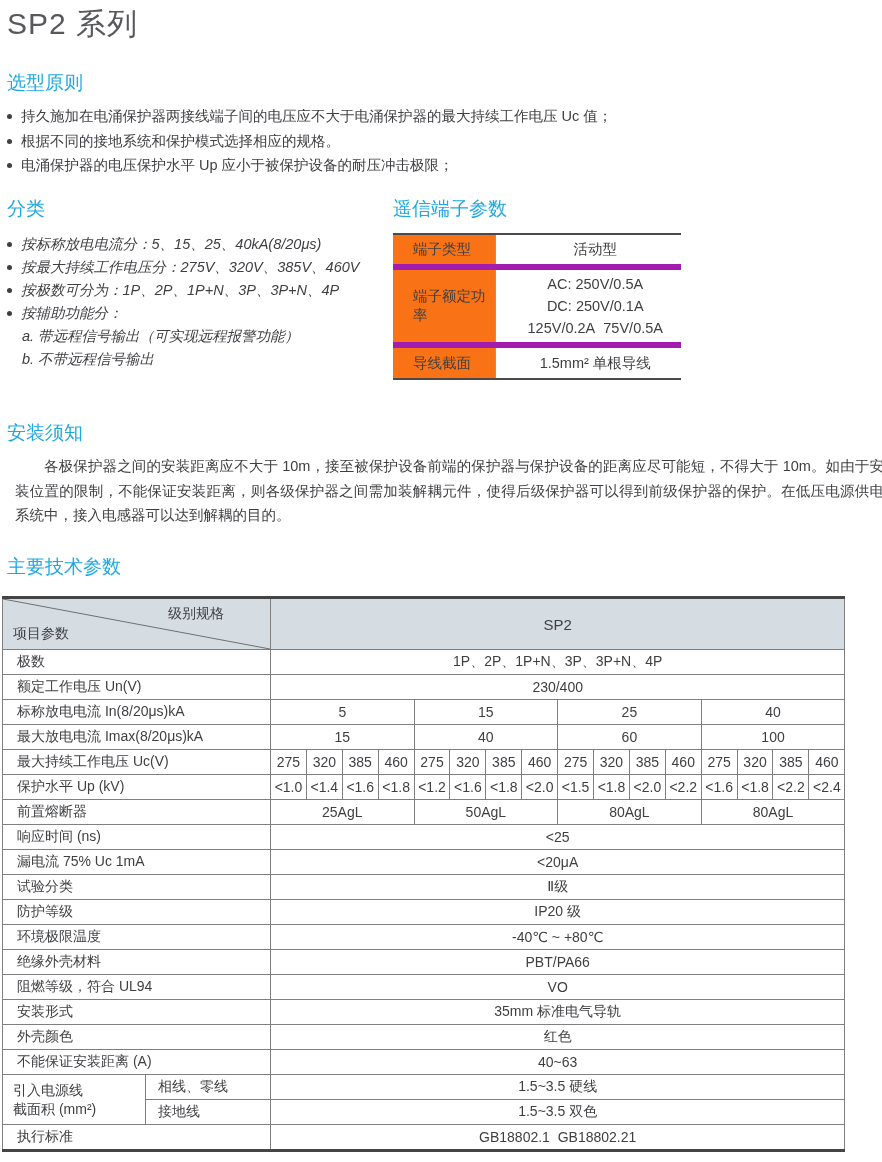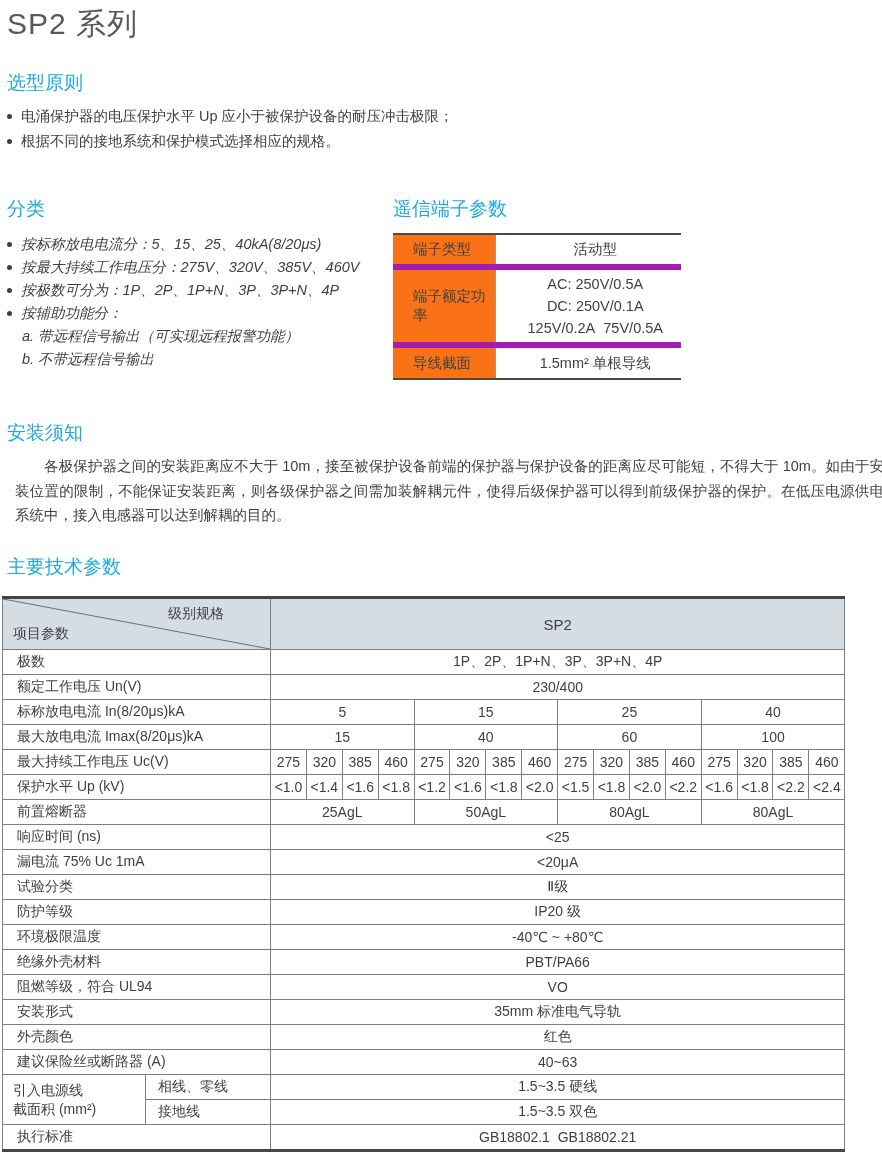--- a/index.html
+++ b/index.html
@@ -65,22 +65,23 @@
 </style>
 </head>
 <body>
 
 <div class="page">
 
   <h1 class="page-title">SP2 系列</h1>
 
   <h2 class="sec-heading" style="left:7px;top:70px;">选型原则</h2>
   <ul class="bullets" id="sel-list" style="left:7px;top:104px;">
+    <li class="b"><span>持久施加在电涌保护器两接线端子间的电压应不大于电涌保护器的最大持续工作电压 Uc 值；</span></li>
+    <li class="b"><span>根据不同的接地系统和保护模式选择相应的规格。</span></li>
     <li class="b"><span>电涌保护器的电压保护水平 Up 应小于被保护设备的耐压冲击极限；</span></li>
-    <li class="b"><span>根据不同的接地系统和保护模式选择相应的规格。</span></li>
   </ul>
 
   <h2 class="sec-heading" style="left:7px;top:196px;">分类</h2>
   <ul class="bullets" id="cls-list" style="left:7px;top:233px;font-style:italic;">
     <li class="b"><span>按标称放电电流分：5、15、25、40kA(8/20μs)</span></li>
     <li class="b"><span>按最大持续工作电压分：275V、320V、385V、460V</span></li>
     <li class="b"><span>按极数可分为：1P、2P、1P+N、3P、3P+N、4P</span></li>
     <li class="b"><span>按辅助功能分：</span></li>
     <li class="sub"><span>a. 带远程信号输出（可实现远程报警功能）</span></li>
     <li class="sub"><span>b. 不带远程信号输出</span></li>
@@ -246,21 +247,21 @@
     </tr>
     <tr>
       <td colspan="2" class="lbl">安装形式</td>
       <td colspan="16" class="val">35mm 标准电气导轨</td>
     </tr>
     <tr>
       <td colspan="2" class="lbl">外壳颜色</td>
       <td colspan="16" class="val">红色</td>
     </tr>
     <tr>
-      <td colspan="2" class="lbl">建议保险丝或断路器 (A)</td>
+      <td colspan="2" class="lbl">不能保证安装距离 (A)</td>
       <td colspan="16" class="val">40~63</td>
     </tr>
     <tr>
       <td rowspan="2" class="wire-lbl">
         <span>引入电源线</span>
         <span>截面积 (mm²)</span>
       </td>
       <td class="sub-lbl">相线、零线</td>
       <td colspan="16" class="val">1.5~3.5 硬线</td>
     </tr>

